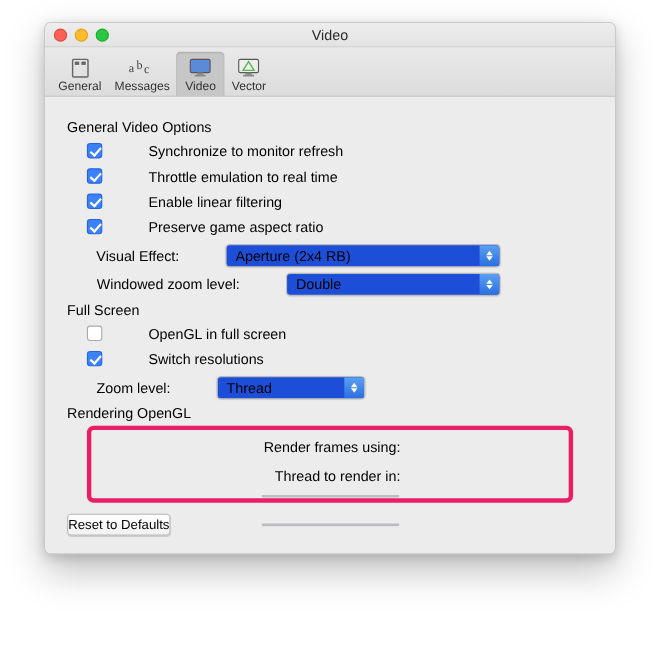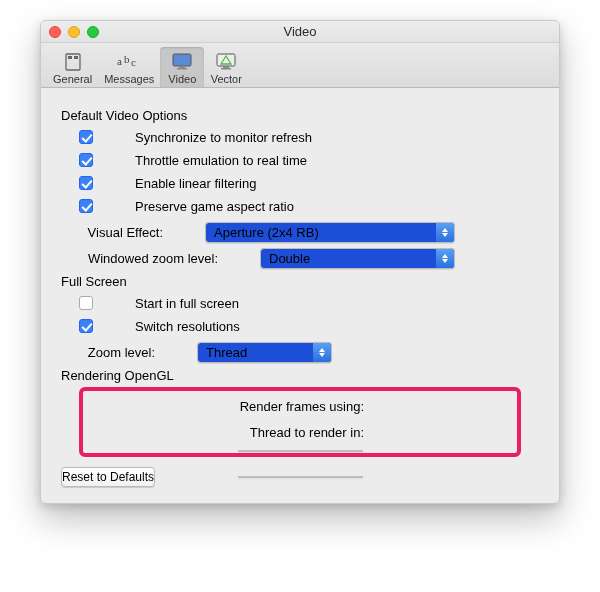--- a/index.html
+++ b/index.html
@@ -213,21 +213,21 @@
             <rect x="8" y="14" width="6" height="2" fill="#888"></rect>
             <rect x="6" y="16" width="10" height="1.5" fill="#888"></rect>
           </svg>
       </div>
       <span>Vector</span>
     </div>
   </div>
 
   <div class="content">
 
-    <div class="section-title">Default Video Options</div>
+    <div class="section-title">General Video Options</div>
 
     <div class="row">
       <input type="checkbox" checked="" style="">
       <label>Synchronize to monitor refresh</label>
     </div>
     <div class="row">
       <input type="checkbox" checked="" style="">
       <label>Throttle emulation to real time</label>
     </div>
     <div class="row">
@@ -252,21 +252,21 @@
       <div class="select" style="width:195px">
         <span class="val">Double</span>
         <span class="arrows"></span>
       </div>
     </div>
 
     <div class="section-title">Full Screen</div>
 
     <div class="row">
       <input type="checkbox" style="">
-      <label>Start in full screen</label>
+      <label>OpenGL in full screen</label>
     </div>
     <div class="row">
       <input type="checkbox" checked="" style="">
       <label>Switch resolutions</label>
     </div>
 
     <div class="row selrow">
       <span class="lab" style="width:82px">Zoom level:</span>
       <div class="select" style="width:135px">
         <span class="val">Thread</span>

